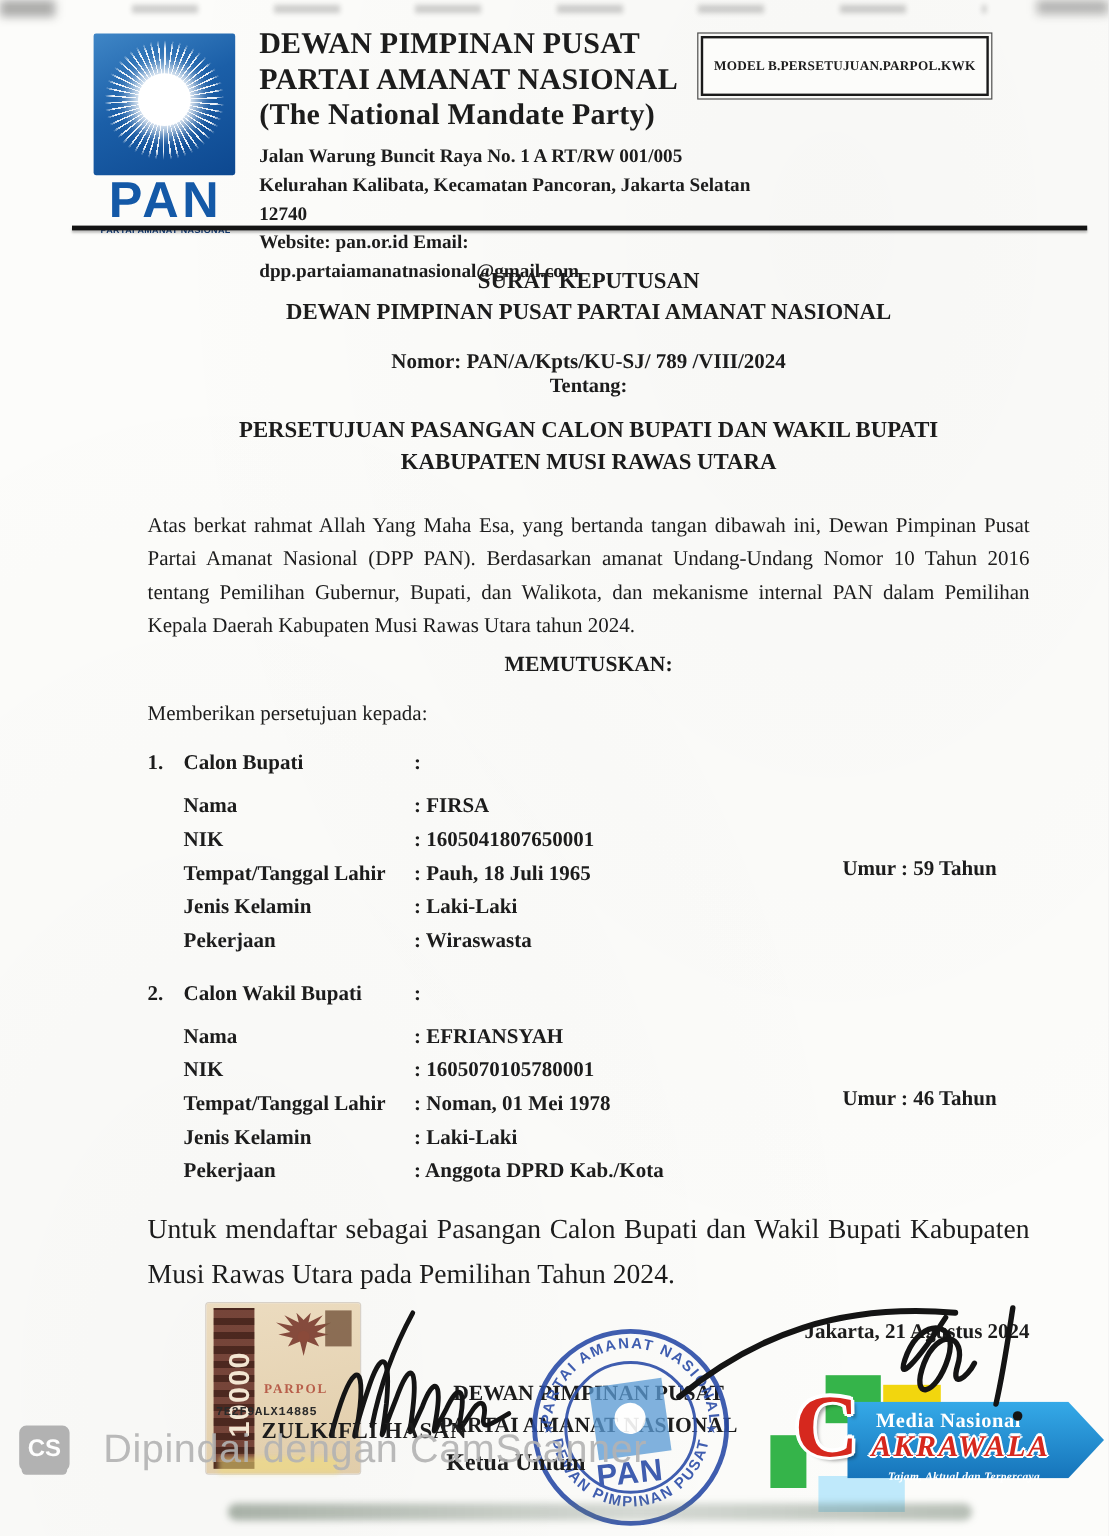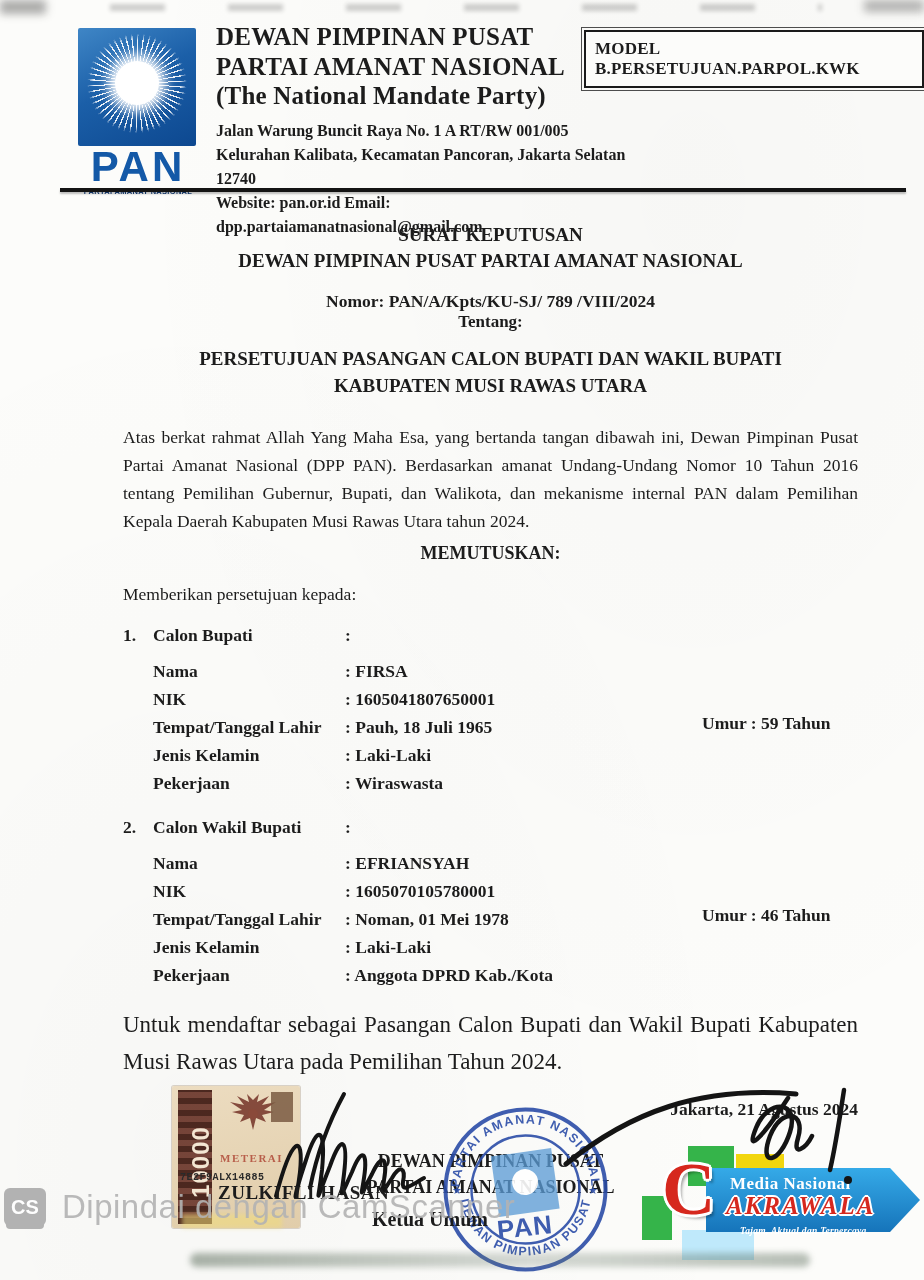--- a/index.html
+++ b/index.html
@@ -32,21 +32,21 @@
   .logo-core{position:absolute; left:50%; top:47%; width:44px; height:44px; border-radius:50%;
     transform:translate(-50%,-50%); background:#fff; box-shadow:0 0 12px 7px rgba(255,255,255,.95);}
   .logo-acronym{font-family:"Liberation Sans", sans-serif; font-weight:bold; font-size:42px; line-height:.95;
     color:#1459a7; text-align:center; letter-spacing:3px; margin-top:1px;}
   .logo-caption{font-family:"Liberation Sans", sans-serif; font-weight:bold; font-size:7.5px;
     color:#16417f; text-align:center; letter-spacing:.3px;}
   .head-text{position:absolute; left:216px; top:22px; width:420px;}
   .head-org{font-weight:bold; font-size:25px; line-height:1.18; letter-spacing:.2px;}
   .head-addr{font-weight:bold; font-size:16px; line-height:1.5; margin-top:8px;}
   .model-box{position:absolute; left:584px; top:30px; border:2px solid #1a1a1a; outline:1px solid rgba(20,20,20,.75);
-    outline-offset:2px; padding:7px 9px; font-weight:bold; font-size:17px; letter-spacing:.2px; background:#fcfcfa;}
+    outline-offset:2px; padding:17px 9px; font-weight:bold; font-size:11px; letter-spacing:.2px; background:#fcfcfa;}
   .rule{position:absolute; left:60px; top:188px; width:846px; height:4px; background:#141414;
     box-shadow:0 2px 2px rgba(0,0,0,.25);}
 
   
   .content{position:absolute; left:123px; top:222px; width:735px;}
   .t-center{text-align:center;}
   .t1{font-weight:bold; font-size:19px; line-height:1.35;}
   .nomor{font-weight:bold; font-size:17.5px; margin-top:18px;}
   .tentang{font-weight:bold; font-size:17px; }
   .subject{font-weight:bold; font-size:19px; line-height:1.4; margin-top:14px;}
@@ -100,21 +100,21 @@
     clip-path:polygon(0 0, 86% 0, 100% 50%, 86% 100%, 0 100%);}
   .media-line1{position:absolute; left:88px; top:28px; font-weight:bold; font-size:17px; color:#fff; letter-spacing:.5px;}
   .media-bigc{position:absolute; left:20px; top:6px; font-weight:bold; font-size:74px; line-height:1; color:#d6281e;
     text-shadow:-3px 0 0 #fff, 3px 0 0 #fff, 0 -3px 0 #fff, 0 3px 0 #fff, -2px -2px 0 #fff, 2px 2px 0 #fff, -2px 2px 0 #fff, 2px -2px 0 #fff, 4px 4px 3px rgba(0,0,0,.35);}
   .media-rest{position:absolute; left:84px; top:46px; font-weight:bold; font-style:italic; font-size:25px;
     color:#d6281e; letter-spacing:2px;
     text-shadow:-2px 0 0 #fff, 2px 0 0 #fff, 0 -2px 0 #fff, 0 2px 0 #fff, -1px -1px 0 #fff, 1px 1px 0 #fff, -1px 1px 0 #fff, 1px -1px 0 #fff;}
   .media-tag{position:absolute; left:98px; top:80px; font-style:italic; font-weight:bold; font-size:9.5px; color:#fff; letter-spacing:.3px;}
 
   
-  .watermark{position:absolute; left:4px; top:1188px; display:flex; align-items:center; gap:16px; z-index:9; opacity:.9;justify-content:flex-end;}
+  .watermark{position:absolute; left:16px; top:1188px; display:flex; align-items:center; gap:28px; z-index:9; opacity:.9;justify-content:flex-end;}
   .wm-icon{width:42px; height:38px; border-radius:6px; background:#ababab; color:#fff;
     font-family:"Liberation Sans", sans-serif; font-weight:bold; font-size:20px;
     display:flex; align-items:center; justify-content:center;
     box-shadow:0 5px 0 -2px #ababab;}
   .wm-text{font-family:"Liberation Sans", sans-serif; font-size:33px; color:#b3b3b3; letter-spacing:.5px; white-space:nowrap;}
 </style>
 </head>
 <body>
 
 <div class="page">
@@ -234,21 +234,21 @@
   </div>
 
   <div class="meterai">
     <div class="met-band">
       <div class="met-value">10000</div>
     </div>
     <svg class="met-garuda" width="58" height="54" viewBox="0 0 58 54">
       <path d="M29,8 L23,2 L25,10 L13,4 L20,13 L6,10 L18,18 L8,20 L20,23 L16,30 L26,26 L29,38 L32,26 L42,30 L38,23 L50,20 L40,18 L52,10 L38,13 L45,4 L33,10 L35,2 Z" fill="#7a3b2f" opacity=".9"></path>
       <circle cx="29" cy="22" r="5" fill="#8a4a3a"></circle>
     </svg>
-    <div class="met-label">METERAI</div>
+    <div class="met-label">PARPOL</div>
     <div class="met-serial">7E2F9ALX14885</div>
     <div class="met-block"></div>
     <div class="met-smudge"></div>
   </div>
 
   <svg class="sig1" width="230" height="140" viewBox="0 0 230 140">
     <g fill="none" stroke="#141414" stroke-width="4" stroke-linecap="round">
       <path d="M96,6 C84,28 70,60 62,100"></path>
       <path d="M28,108 C44,48 56,44 52,84 C48,118 42,120 58,72 C70,34 78,40 74,82 C70,116 66,118 82,78 C94,44 100,52 96,86 C93,112 91,112 104,84 C114,58 120,64 116,90 C113,110 111,110 124,86 C134,64 140,70 136,92 C134,108 132,108 144,90 C152,76 158,80 155,94 C153,106 165,96 176,90"></path>
     </g>

